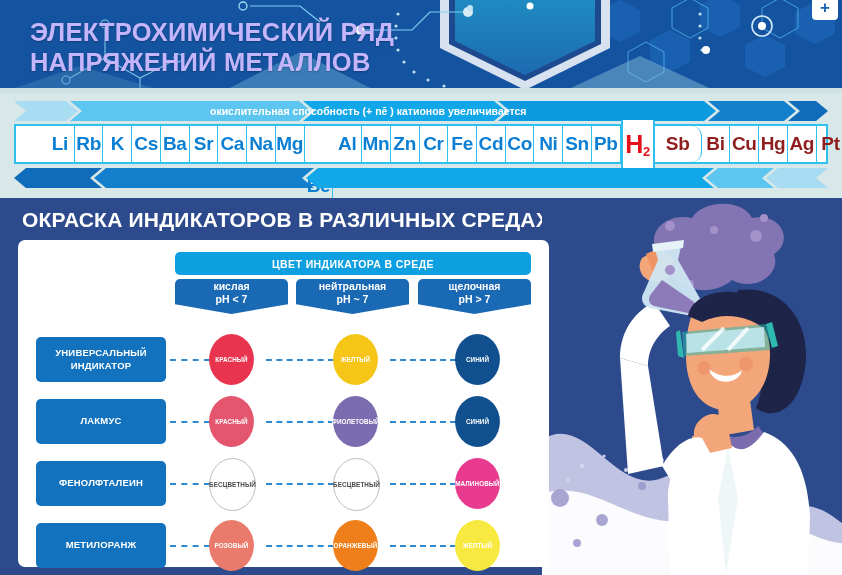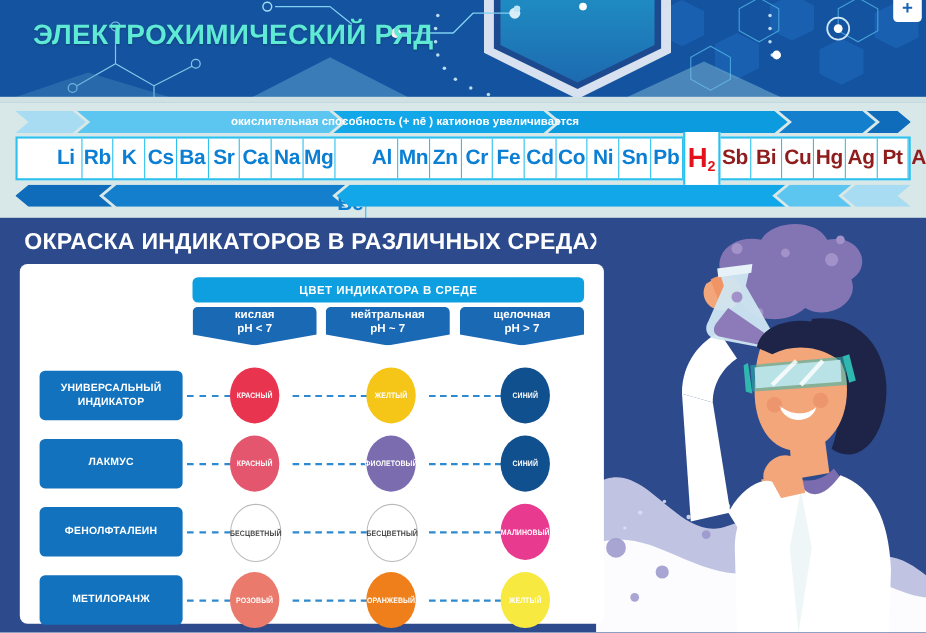--- a/index.html
+++ b/index.html
@@ -8,21 +8,21 @@
     font-family:"Liberation Sans",sans-serif;
     background:#d8e7e7;
   }
   .poster{position:relative;width:842px;height:575px;overflow:hidden;background:#d8e7e7;}
 
   
   .header{position:absolute;left:0;top:0;width:842px;height:93px;background:#14539f;overflow:hidden;}
   .hdr-deco{position:absolute;inset:0;}
   .hdr-title{
     position:absolute;left:30px;top:17px;width:430px;
-    color:#5eead4;font-size:25.5px;font-weight:bold;line-height:1.18;
+    color:#c4b5fd;font-size:25.5px;font-weight:bold;line-height:1.18;
     letter-spacing:.2px;text-transform:uppercase;
     text-shadow:0 1px 2px rgba(0,0,0,.25);
   }
   .hdr-title div{white-space:nowrap;}
   .plus-box{
     position:absolute;right:4px;top:-6px;width:26px;height:26px;
     background:#fff;border-radius:4px;
     display:flex;align-items:center;justify-content:center;
     color:#1a63b5;font-size:17px;font-weight:bold;line-height:1;
   }
@@ -205,20 +205,21 @@
       <circle cx="706" cy="50" r="4" fill="#fff"></circle>
 
       <path d="M220 93 L300 52 L380 93 Z" fill="#5fa6cf" opacity=".5"></path>
       <path d="M560 93 L640 56 L720 93 Z" fill="#8fc6de" opacity=".45"></path>
       <path d="M0 93 L80 66 L170 93 Z" fill="#4e93c4" opacity=".35"></path>
       <rect x="0" y="88" width="842" height="5" fill="#cfe1e3"></rect>
     </svg>
 
     <div class="hdr-title">
       <div>ЭЛЕКТРОХИМИЧЕСКИЙ РЯД</div>
+      <div>НАПРЯЖЕНИЙ МЕТАЛЛОВ</div>
     </div>
 
     <div class="plus-box">
       <span>+</span>
     </div>
   </div>
 
   <div class="series">
 
     <div class="arrow-bar top">
@@ -290,21 +291,21 @@
         </div>
         <div class="el" style="width: 28.7407px;">
           <span>Sn</span>
         </div>
         <div class="el" style="width: 28.7407px;">
           <span>Pb</span>
         </div>
         <div class="el hyd" style="width: 34px; justify-content: center;">
           <span>H<sub>2</sub></span>
         </div>
-        <div class="el noble" style="width: 28px;">
+        <div class="el noble" style="width: 47px; border-radius: 10px;">
           <span>Sb</span>
         </div>
         <div class="el noble" style="width: 28.7407px;">
           <span>Bi</span>
         </div>
         <div class="el noble" style="width: 28.7407px;">
           <span>Cu</span>
         </div>
         <div class="el noble" style="width: 28.7407px;">
           <span>Hg</span>

